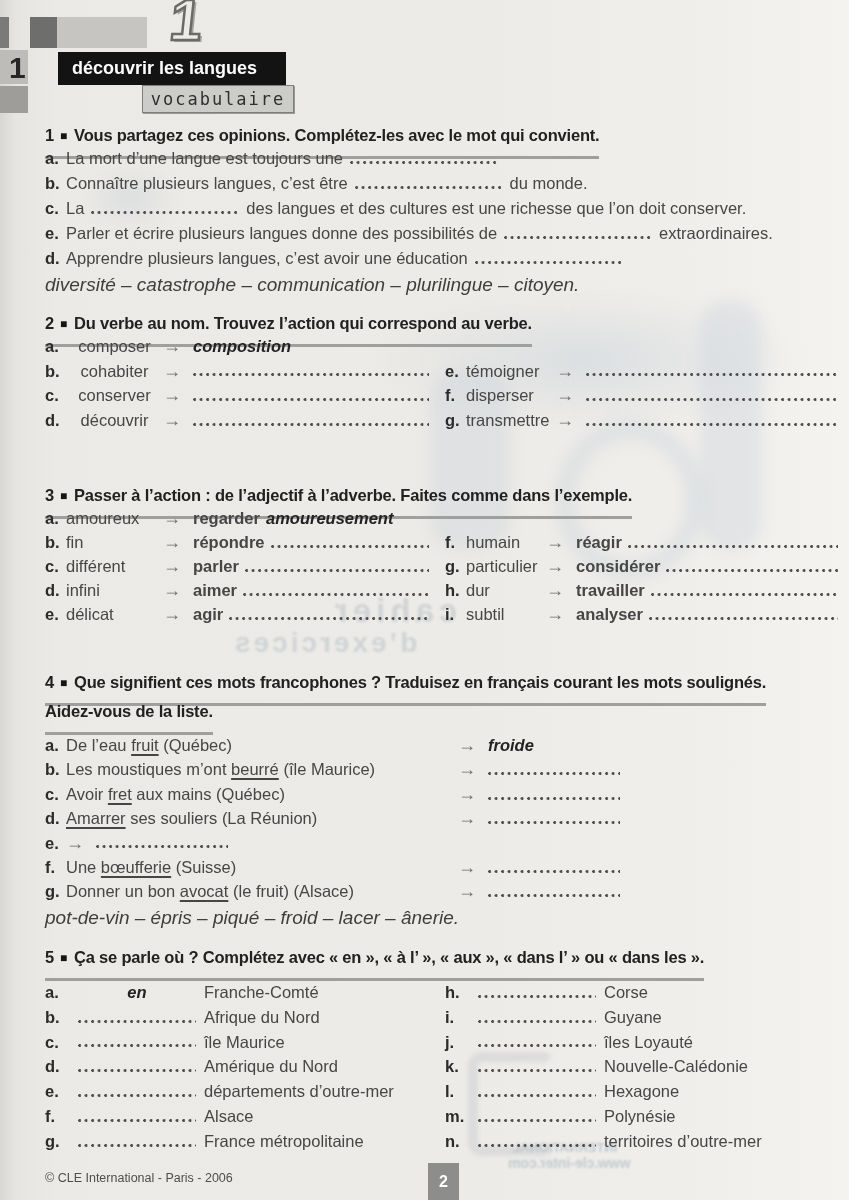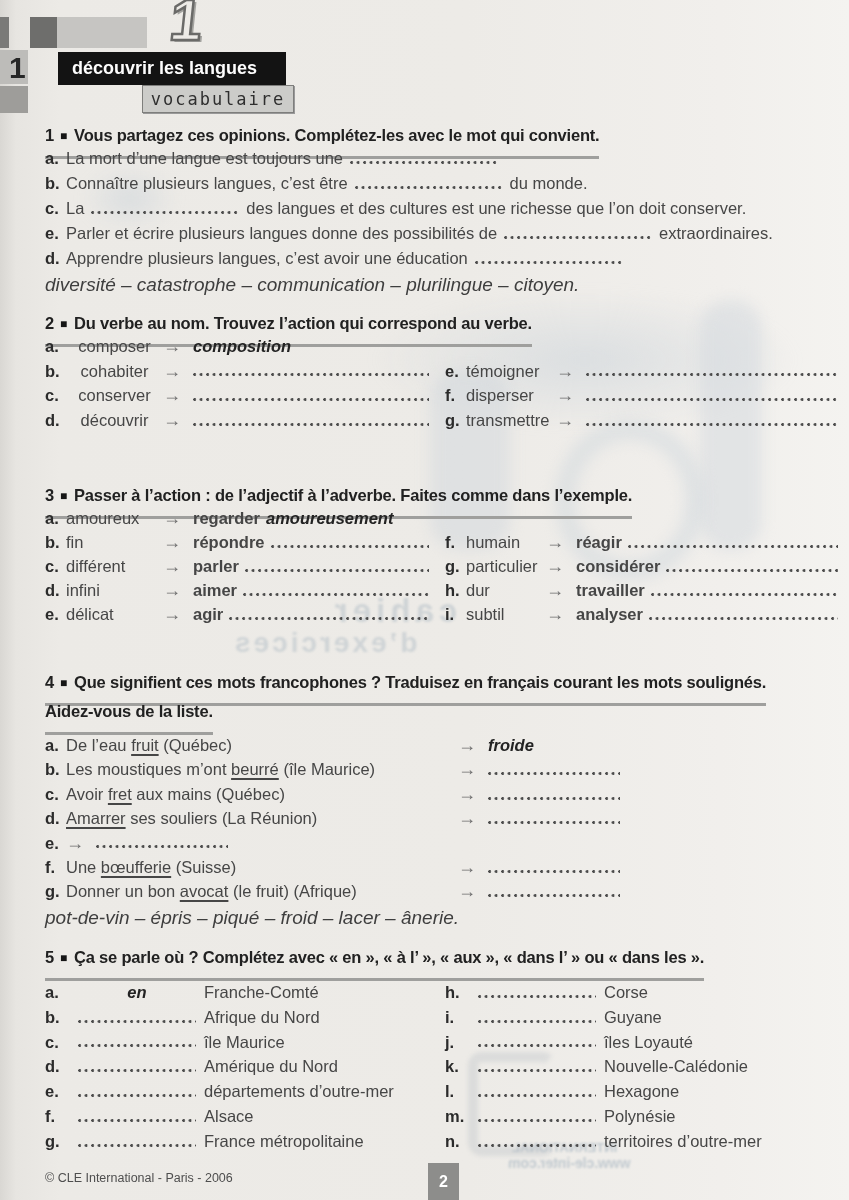--- a/index.html
+++ b/index.html
@@ -341,21 +341,21 @@
           <span class="dots d132"></span>
       </div>
       <div class="row">
         <span class="lbl">f.</span>
         <span class="phrase"><span>Une </span><span class="und">bœufferie</span><span> (Suisse)</span></span>
         <span class="arr">→</span>
           <span class="dots d132"></span>
       </div>
       <div class="row">
         <span class="lbl">g.</span>
-        <span class="phrase"><span>Donner un bon </span><span class="und">avocat</span><span> (le fruit) (Afrique)</span></span>
+        <span class="phrase"><span>Donner un bon </span><span class="und">avocat</span><span> (le fruit) (Alsace)</span></span>
         <span class="arr">→</span>
           <span class="dots d132"></span>
       </div>
       <div class="wordbank">pot-de-vin – épris – piqué – froid – lacer – ânerie.</div>
     </div>
   </section>
 
   <section class="ex ex5" style="top:948px">
     <div class="ex-head">
       <span class="ul"><span>5</span><span class="sqb">■</span><span>Ça se parle où ? Complétez avec « en », « à l’ », « aux », « dans l’ » ou « dans les ».</span></span>

